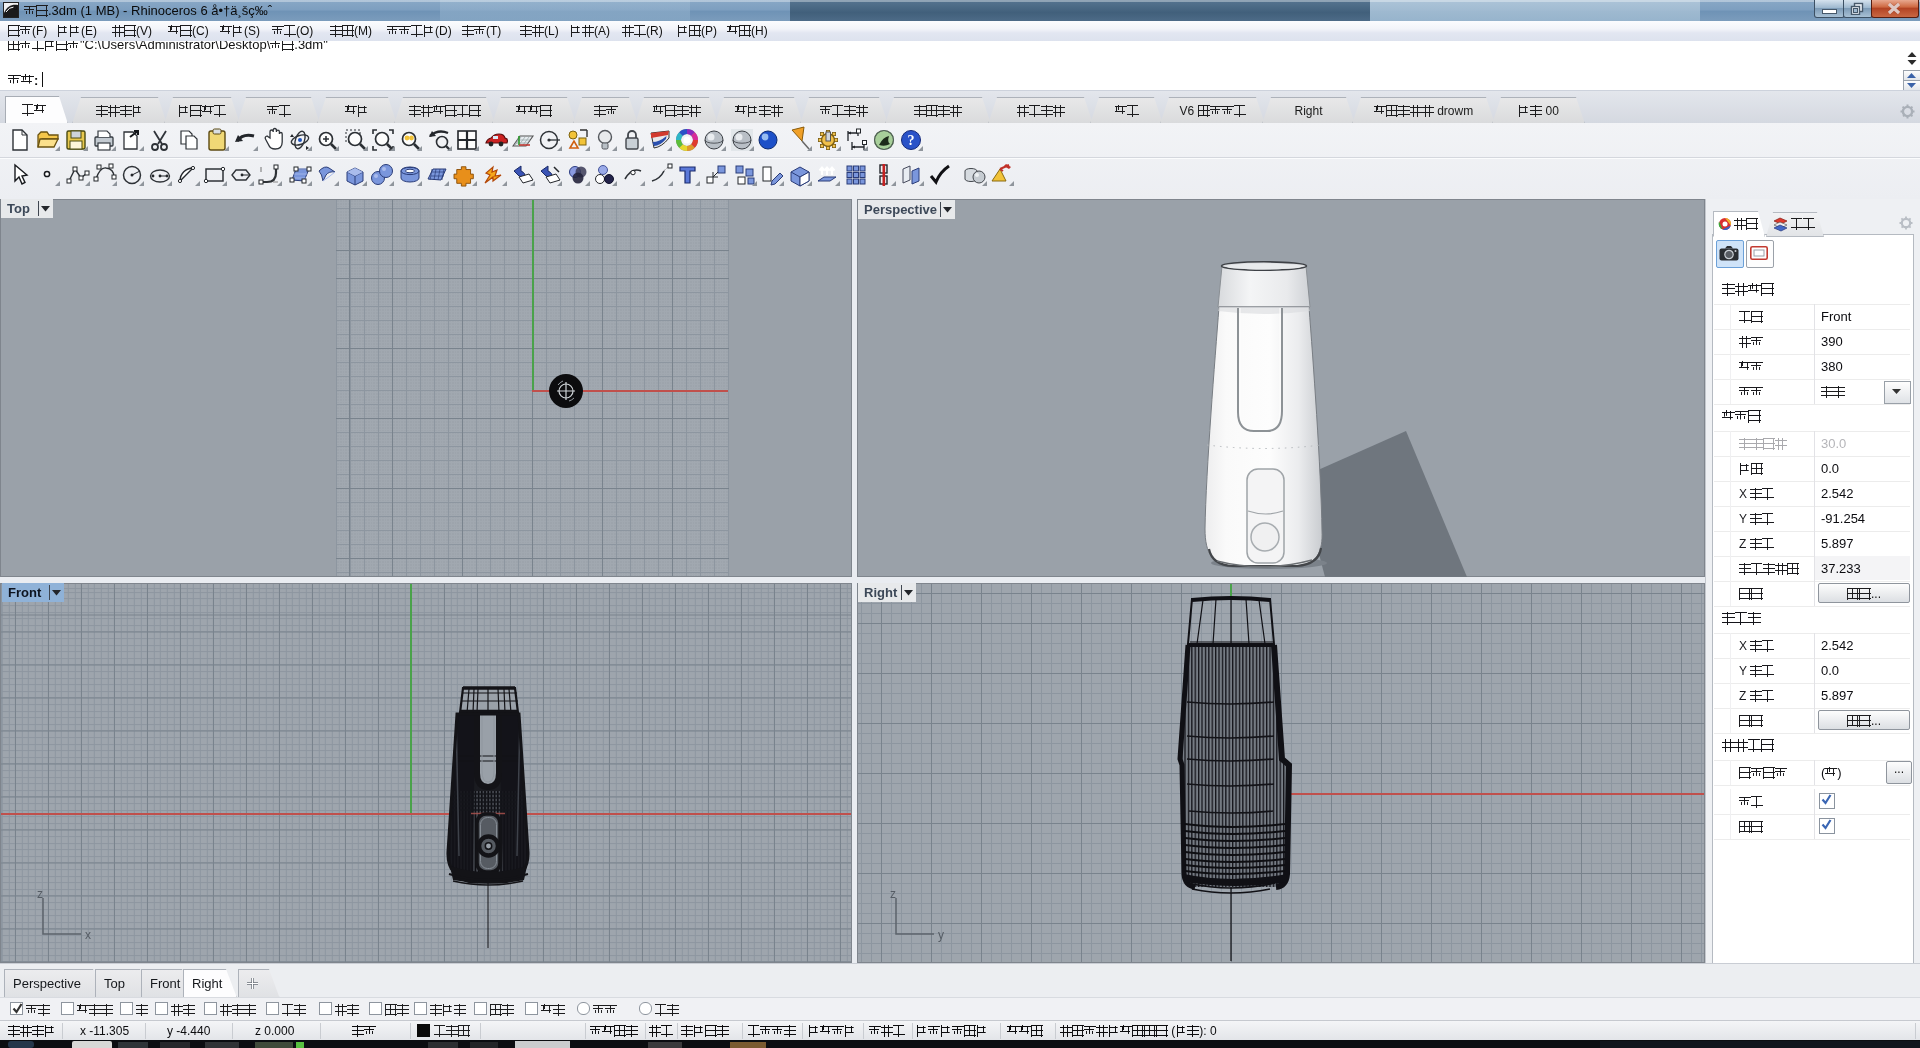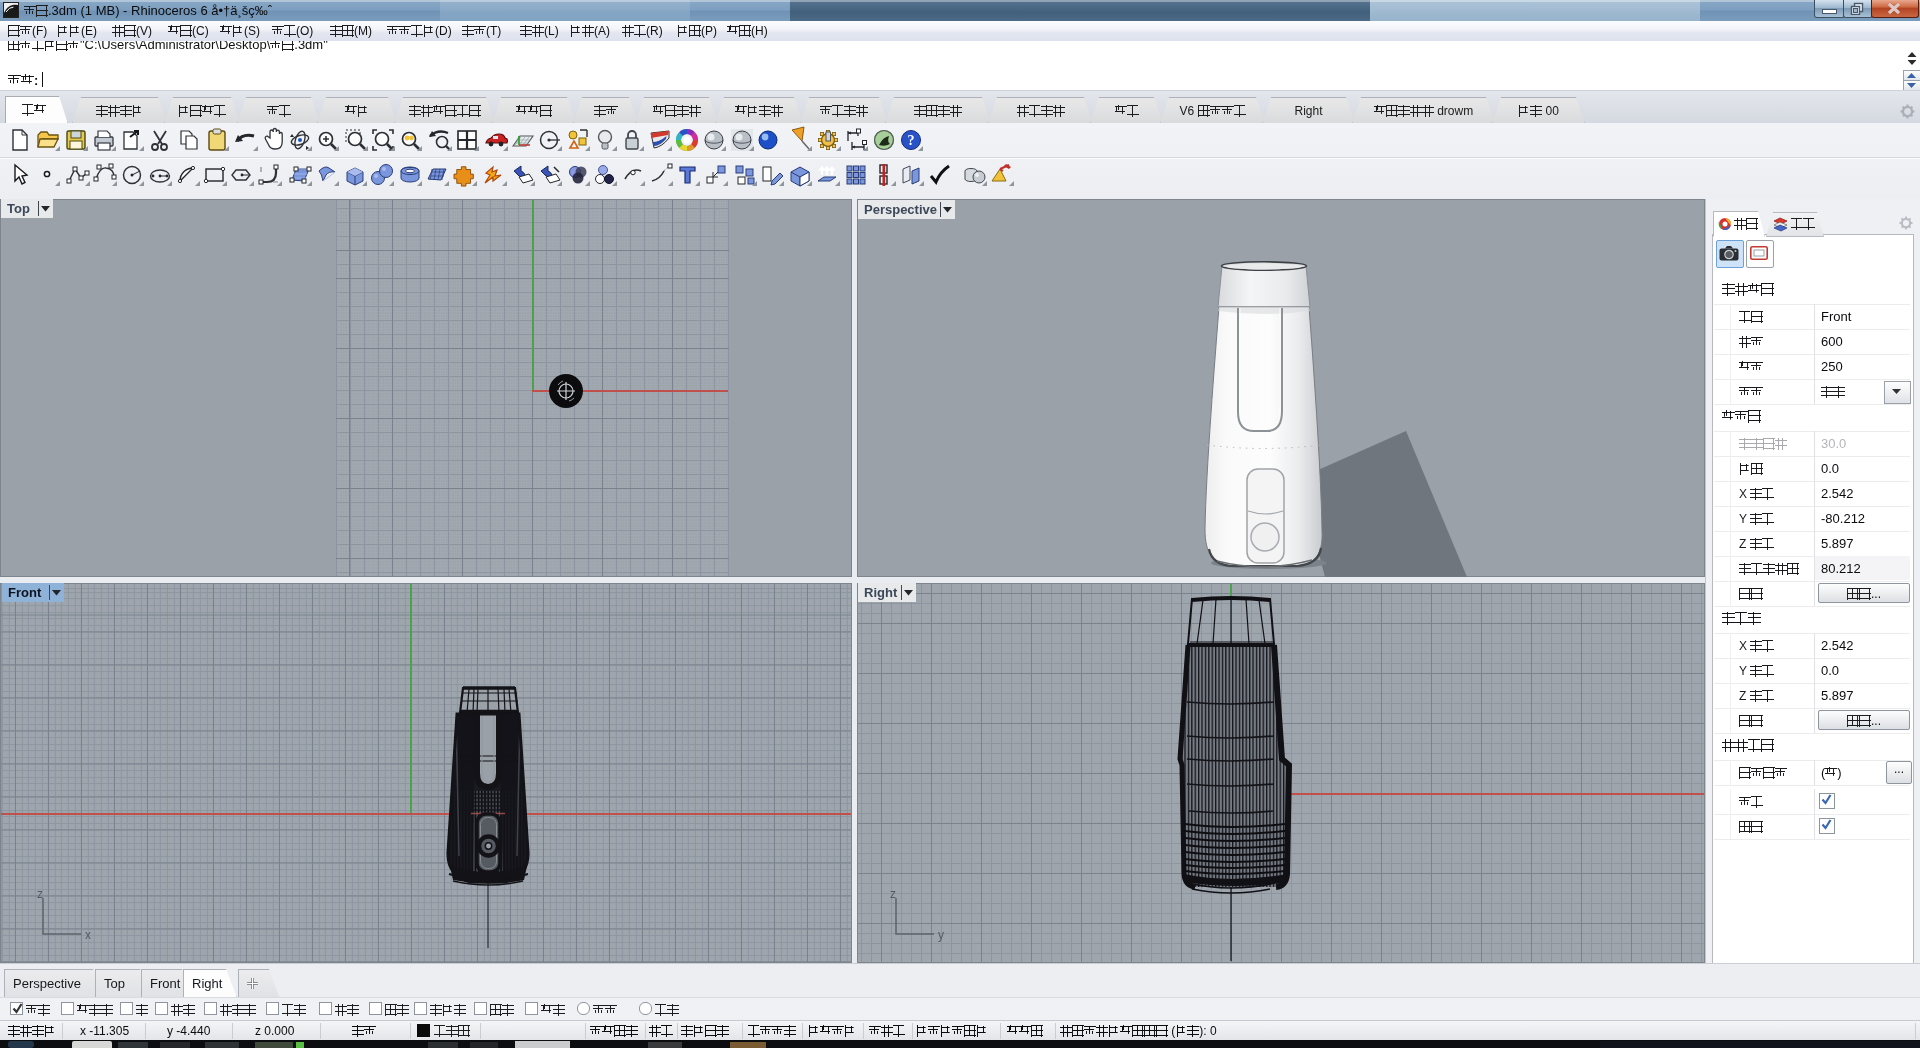--- a/index.html
+++ b/index.html
@@ -583,28 +583,28 @@
   </div>
 <div style="position:absolute;left:1739px;top:310px;font-size:12px;color:#1a1a1e;"><i class="g g3" style="width:12px;height:12px;--gc:#1a1a1e;"></i><i class="g g1" style="width:12px;height:12px;--gc:#1a1a1e;"></i></div>
 <div style="position:absolute;left:1815px;top:304px;width:95px;height:24px;"></div>
 <div style="position:absolute;left:1821px;top:309px;font-size:13px;color:#0c0c10;">Front</div>
 <div style="position:absolute;left:1714px;top:329px;width:196px;height:25px;border-bottom:1px solid #ececec;">
     <div style="position:absolute;left:100px;top:0;width:1px;height:25px;background:#e2e2e6;"></div>
     <div style="position:absolute;left:16px;top:0;width:1px;height:25px;background:#f0f0f2;"></div>
   </div>
 <div style="position:absolute;left:1739px;top:335px;font-size:12px;color:#1a1a1e;"><i class="g g2" style="width:12px;height:12px;--gc:#1a1a1e;"></i><i class="g g6" style="width:12px;height:12px;--gc:#1a1a1e;"></i></div>
 <div style="position:absolute;left:1815px;top:329px;width:95px;height:24px;"></div>
-<div style="position:absolute;left:1821px;top:334px;font-size:13px;color:#0c0c10;">600</div>
+<div style="position:absolute;left:1821px;top:334px;font-size:13px;color:#0c0c10;">390</div>
 <div style="position:absolute;left:1714px;top:354px;width:196px;height:25px;border-bottom:1px solid #ececec;">
     <div style="position:absolute;left:100px;top:0;width:1px;height:25px;background:#e2e2e6;"></div>
     <div style="position:absolute;left:16px;top:0;width:1px;height:25px;background:#f0f0f2;"></div>
   </div>
 <div style="position:absolute;left:1739px;top:360px;font-size:12px;color:#1a1a1e;"><i class="g g7" style="width:12px;height:12px;--gc:#1a1a1e;"></i><i class="g g6" style="width:12px;height:12px;--gc:#1a1a1e;"></i></div>
 <div style="position:absolute;left:1815px;top:354px;width:95px;height:24px;"></div>
-<div style="position:absolute;left:1821px;top:359px;font-size:13px;color:#0c0c10;">250</div>
+<div style="position:absolute;left:1821px;top:359px;font-size:13px;color:#0c0c10;">380</div>
 <div style="position:absolute;left:1714px;top:379px;width:196px;height:25px;border-bottom:1px solid #ececec;">
     <div style="position:absolute;left:100px;top:0;width:1px;height:25px;background:#e2e2e6;"></div>
     <div style="position:absolute;left:16px;top:0;width:1px;height:25px;background:#f0f0f2;"></div>
   </div>
 <div style="position:absolute;left:1739px;top:385px;font-size:12px;color:#1a1a1e;"><i class="g g6" style="width:12px;height:12px;--gc:#1a1a1e;"></i><i class="g g6" style="width:12px;height:12px;--gc:#1a1a1e;"></i></div>
 <div style="position:absolute;left:1821px;top:384px;font-size:13px;color:#0c0c10;"><i class="g g0" style="width:12px;height:12px;--gc:#1c1c1e;"></i><i class="g g0" style="width:12px;height:12px;--gc:#1c1c1e;"></i></div>
 <div style="position:absolute;left:1884px;top:381px;width:25px;height:21px;background:linear-gradient(180deg,#fefefe,#dfe2e6);border:1px solid #99a0a8;"></div>
 <svg style="position:absolute;left:1892px;top:389px" width="10" height="6">
     <path d="M0,0 h9 l-4.5,5 Z" fill="#333"></path>
   </svg>
@@ -630,35 +630,35 @@
   </div>
 <div style="position:absolute;left:1739px;top:487px;font-size:12px;color:#1a1a1e;">X <i class="g g0" style="width:12px;height:12px;--gc:#1a1a1e;"></i><i class="g g3" style="width:12px;height:12px;--gc:#1a1a1e;"></i></div>
 <div style="position:absolute;left:1815px;top:481px;width:95px;height:24px;"></div>
 <div style="position:absolute;left:1821px;top:486px;font-size:13px;color:#0c0c10;">2.542</div>
 <div style="position:absolute;left:1714px;top:506px;width:196px;height:25px;border-bottom:1px solid #ececec;">
     <div style="position:absolute;left:100px;top:0;width:1px;height:25px;background:#e2e2e6;"></div>
     <div style="position:absolute;left:16px;top:0;width:1px;height:25px;background:#f0f0f2;"></div>
   </div>
 <div style="position:absolute;left:1739px;top:512px;font-size:12px;color:#1a1a1e;">Y <i class="g g0" style="width:12px;height:12px;--gc:#1a1a1e;"></i><i class="g g3" style="width:12px;height:12px;--gc:#1a1a1e;"></i></div>
 <div style="position:absolute;left:1815px;top:506px;width:95px;height:24px;"></div>
-<div style="position:absolute;left:1821px;top:511px;font-size:13px;color:#0c0c10;">-80.212</div>
+<div style="position:absolute;left:1821px;top:511px;font-size:13px;color:#0c0c10;">-91.254</div>
 <div style="position:absolute;left:1714px;top:531px;width:196px;height:25px;border-bottom:1px solid #ececec;">
     <div style="position:absolute;left:100px;top:0;width:1px;height:25px;background:#e2e2e6;"></div>
     <div style="position:absolute;left:16px;top:0;width:1px;height:25px;background:#f0f0f2;"></div>
   </div>
 <div style="position:absolute;left:1739px;top:537px;font-size:12px;color:#1a1a1e;">Z <i class="g g0" style="width:12px;height:12px;--gc:#1a1a1e;"></i><i class="g g3" style="width:12px;height:12px;--gc:#1a1a1e;"></i></div>
 <div style="position:absolute;left:1815px;top:531px;width:95px;height:24px;"></div>
 <div style="position:absolute;left:1821px;top:536px;font-size:13px;color:#0c0c10;">5.897</div>
 <div style="position:absolute;left:1714px;top:556px;width:196px;height:25px;border-bottom:1px solid #ececec;">
     <div style="position:absolute;left:100px;top:0;width:1px;height:25px;background:#e2e2e6;"></div>
     <div style="position:absolute;left:16px;top:0;width:1px;height:25px;background:#f0f0f2;"></div>
   </div>
 <div style="position:absolute;left:1739px;top:562px;font-size:12px;color:#1a1a1e;"><i class="g g0" style="width:12px;height:12px;--gc:#1a1a1e;"></i><i class="g g3" style="width:12px;height:12px;--gc:#1a1a1e;"></i><i class="g g0" style="width:12px;height:12px;--gc:#1a1a1e;"></i><i class="g g2" style="width:12px;height:12px;--gc:#1a1a1e;"></i><i class="g g5" style="width:12px;height:12px;--gc:#1a1a1e;"></i></div>
 <div style="position:absolute;left:1815px;top:556px;width:95px;height:24px;background:#f4f4f6;"></div>
-<div style="position:absolute;left:1821px;top:561px;font-size:13px;color:#0c0c10;">80.212</div>
+<div style="position:absolute;left:1821px;top:561px;font-size:13px;color:#0c0c10;">37.233</div>
 <div style="position:absolute;left:1714px;top:581px;width:196px;height:25px;border-bottom:1px solid #ececec;">
     <div style="position:absolute;left:100px;top:0;width:1px;height:25px;background:#e2e2e6;"></div>
     <div style="position:absolute;left:16px;top:0;width:1px;height:25px;background:#f0f0f2;"></div>
   </div>
 <div style="position:absolute;left:1739px;top:587px;font-size:12px;color:#1a1a1e;"><i class="g g1" style="width:12px;height:12px;--gc:#1a1a1e;"></i><i class="g g1" style="width:12px;height:12px;--gc:#1a1a1e;"></i></div>
 <div style="position:absolute;left:1818px;top:583px;width:92px;height:20px;background:linear-gradient(180deg,#fdfdfd,#dcdfe3);border:1px solid #8f959d;border-radius:2px;text-align:center;font-size:12px;color:#111;padding-top:3px;box-sizing:border-box;"><i class="g g5" style="width:12px;height:12px;--gc:#1c1c1e;"></i><i class="g g1" style="width:12px;height:12px;--gc:#1c1c1e;"></i>...</div>
 <div style="position:absolute;left:1714px;top:606px;width:196px;height:27px;border-bottom:1px solid #ececec;"></div>
 <div style="position:absolute;left:1722px;top:611px;font-size:13px;color:#15151a;"><i class="g g0" style="width:13px;height:13px;--gc:#15151a;"></i><i class="g g3" style="width:13px;height:13px;--gc:#15151a;"></i><i class="g g0" style="width:13px;height:13px;--gc:#15151a;"></i></div>
 <div style="position:absolute;left:1714px;top:633px;width:196px;height:25px;border-bottom:1px solid #ececec;">
     <div style="position:absolute;left:100px;top:0;width:1px;height:25px;background:#e2e2e6;"></div>

